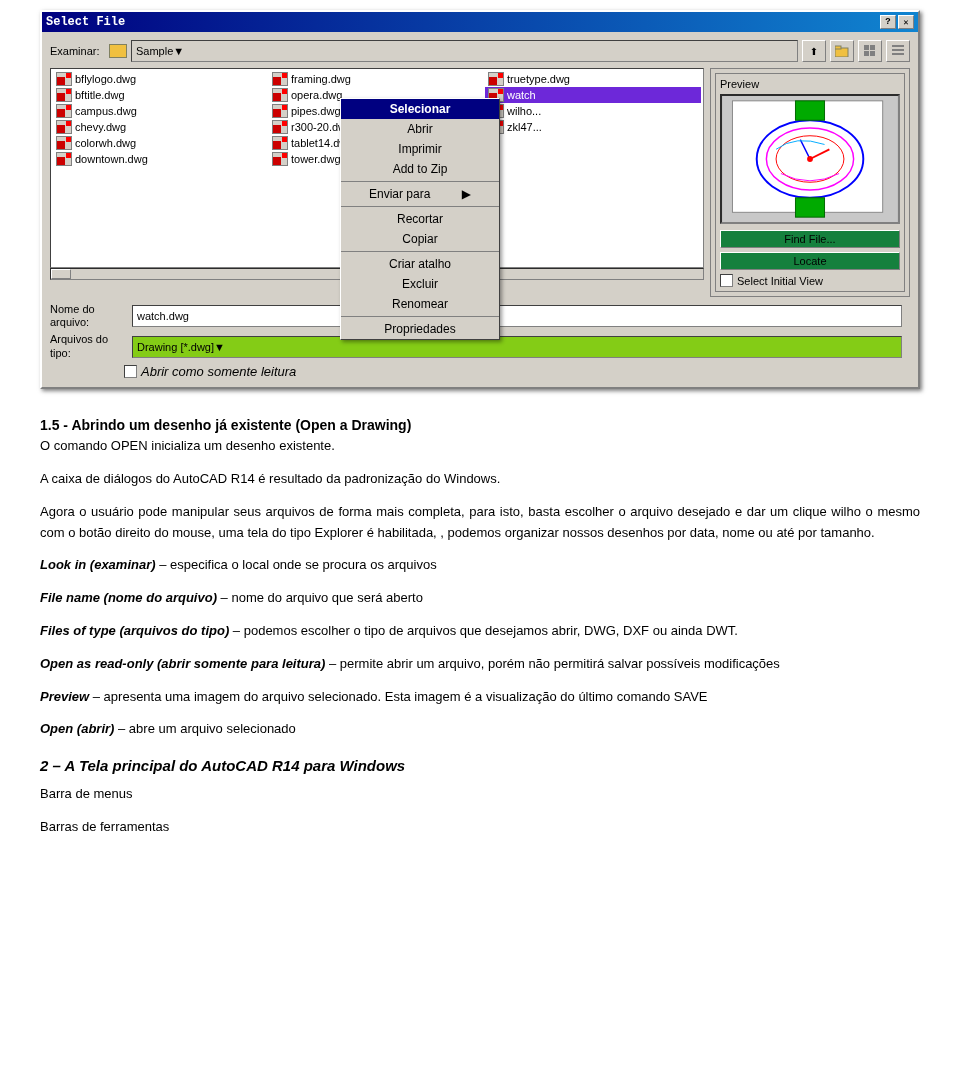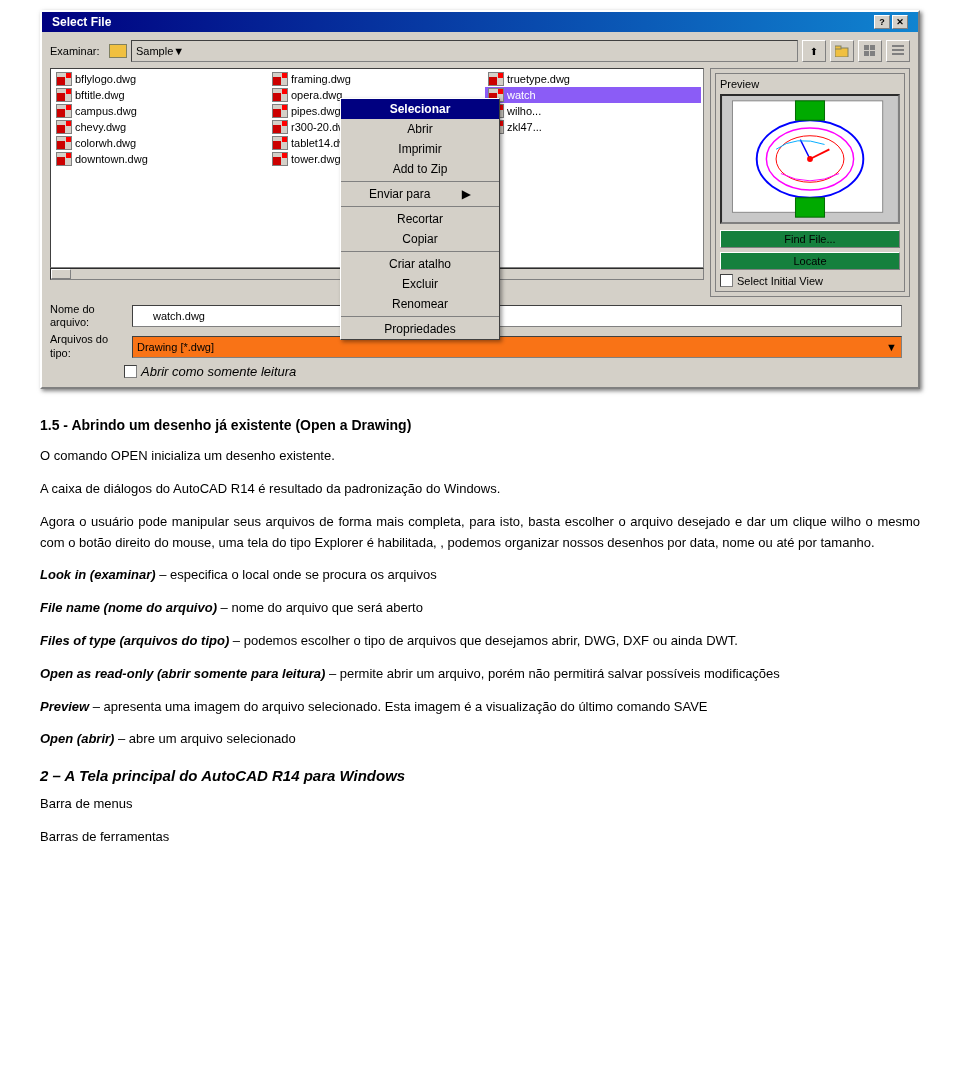--- a/index.html
+++ b/index.html
@@ -20,24 +20,25 @@
       margin: 10px auto 0 auto;
       position: relative;
       box-shadow: 2px 2px 4px rgba(0,0,0,0.5);
     }
 
     .dialog-titlebar {
       background: linear-gradient(to right, #000080, #1084d0);
       color: white;
       font-size: 12px;
       font-weight: bold;
-      padding: 3px 10px;
+      padding: 3px 4px;
       display: flex;
       align-items: center;
       justify-content: space-between;
+      font-family: Liberation Mono, monospace;
     }
 
     .dialog-titlebar-buttons {
       display: flex;
       gap: 2px;
     }
 
     .title-btn {
       background: #d4d0c8;
       border: 1px solid #808080;
@@ -128,21 +129,21 @@
       display: flex;
       align-items: center;
       gap: 3px;
       padding: 1px 3px;
       font-size: 11px;
       white-space: nowrap;
       cursor: pointer;
     }
 
     .file-item.selected {
-      background: #8b5cf6;
+      background: #6d28d9;
       color: white;
     }
 
     .dwg-icon {
       width: 16px;
       height: 14px;
       background: #d4d0c8;
       border: 1px solid #808080;
       display: inline-flex;
       align-items: center;
@@ -271,36 +272,36 @@
       line-height: 1.2;
     }
 
     .filename-input {
       flex: 1;
       height: 22px;
       background: #ffffff;
       border: 1px solid #808080;
       border-top: 1px solid #404040;
       border-left: 1px solid #404040;
-      padding: 0 20px;
+      padding: 0 4px;
       font-size: 11px;
     }
 
     .filetype-dropdown {
       flex: 1;
       height: 22px;
-      background: #f97316;
+      background: #84cc16;
       border: 1px solid #808080;
       border-top: 1px solid #404040;
       border-left: 1px solid #404040;
       padding: 0 4px;
       font-size: 11px;
       display: flex;
       align-items: center;
-      justify-content: space-between;
+      justify-content: flex-start;
     }
 
     .readonly-row {
       display: flex;
       align-items: center;
       gap: 4px;
       font-style: italic;
     }
 
     .checkbox-win {
@@ -326,21 +327,20 @@
     .doc-content {
       padding: 15px 40px;
       line-height: 1.6;
       font-size: 13px;
       color: #000;
     }
 
     .doc-heading {
       font-size: 14px;
       font-weight: bold;
-      margin-bottom: 10px;
       margin-top: 10px;
     }
 
     .doc-paragraph {
       margin-bottom: 12px;
       text-align: justify;
     }
 
     .doc-term {
       font-weight: bold;

